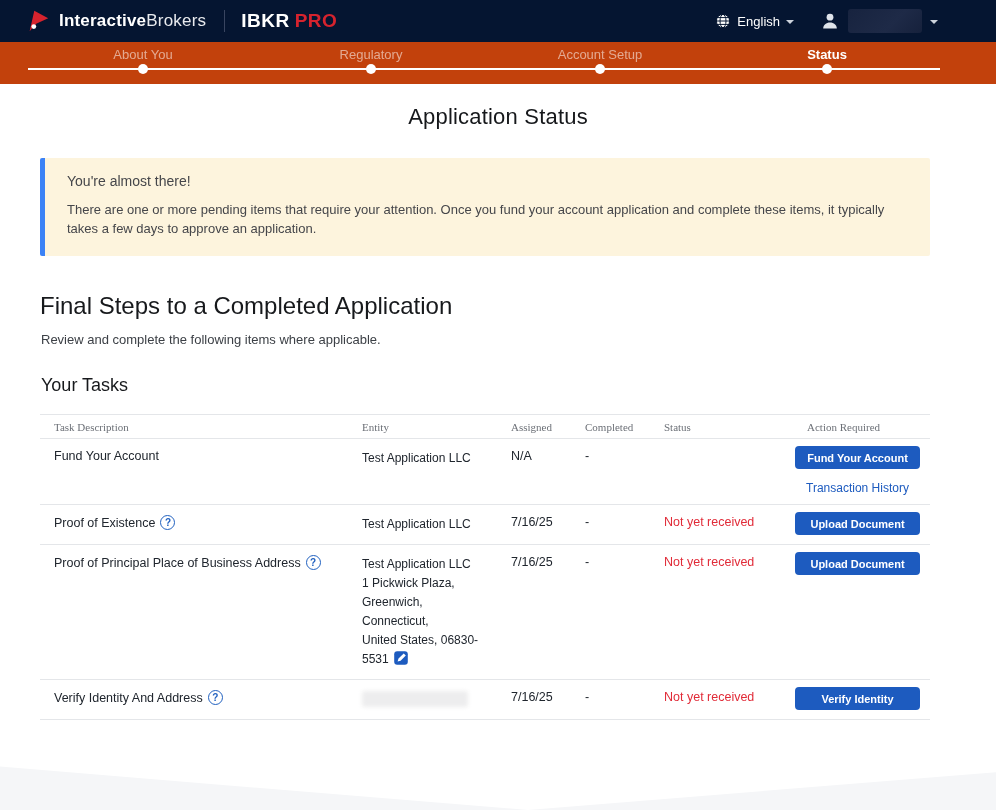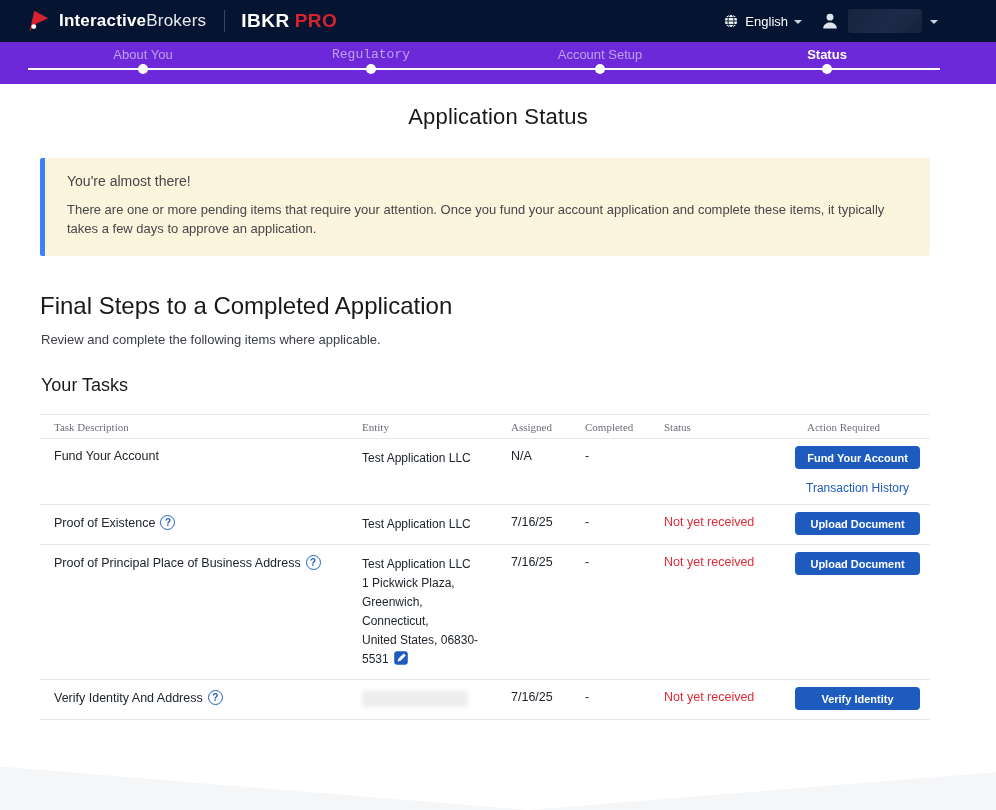--- a/index.html
+++ b/index.html
@@ -20,44 +20,44 @@
   }
   .brand { display:flex; align-items:center; gap:8px; }
   .brand-logo { width:26px; height:26px; }
   .brand-text { font-size:17px; color:#ffffff; letter-spacing:.2px; }
   .brand-text b { font-weight:700; }
   .brand-text span { font-weight:400; color:#e8eaee; }
   .top-divider { width:1px; height:22px; background:#394560; margin:0 16px 0 18px; }
   .product { font-size:19px; font-weight:700; letter-spacing:.5px; }
   .product .ibkr { color:#ffffff; }
   .product .pro { color:#d6232e; margin-left:5px; }
-  .top-right { margin-left:auto; display:flex; align-items:center; gap:18px; padding-right:58px; }
+  .top-right { margin-left:auto; display:flex; align-items:center; gap:26px; padding-right:58px; }
   .lang { display:flex; align-items:center; gap:6px; color:#ffffff; font-size:13px; cursor:pointer; }
   .caret { width:0; height:0; border-left:4px solid transparent; border-right:4px solid transparent; border-top:4px solid #cdd3dd; margin-top:2px; }
   .user { display:flex; align-items:center; gap:8px; cursor:pointer; }
   .user-redacted {
     width:74px; height:24px; border-radius:3px;
     background:linear-gradient(135deg,#17233f,#1e2a47 60%,#16213c);
   }
 
   
   .progress {
-    height:42px; background:#6d28d9; position:relative;
+    height:42px; background:#c2410c; position:relative;
   }
   .progress-line {
     position:absolute; left:28px; right:56px; top:26px; height:2px; background:#ffffff;
   }
   .step { position:absolute; transform:translateX(-50%); text-align:center; width:160px; cursor:pointer; }
   .step-label { font-size:13px; color:rgba(255,255,255,.55); display:block; padding-top:5px; }
   .step.active .step-label { color:#ffffff; font-weight:700; }
   .step-dot {
     width:10px; height:10px; border-radius:50%; background:#ffffff;
     position:absolute; left:50%; transform:translateX(-50%); top:22px;
   }
-  .step1 { left:143px; } .step2 { left:371px;font-family:Liberation Mono, monospace; } .step3 { left:600px; } .step4 { left:827px; }
+  .step1 { left:143px; } .step2 { left:371px; } .step3 { left:600px; } .step4 { left:827px; }
 
   
   .page-title {
     text-align:center; font-size:22px; font-weight:400; color:#16181b;
     margin-top:20px; letter-spacing:.2px;
   }
   .alert {
     width:890px; margin:28px 0 0 40px;
     background:#fdf4dd; border-left:5px solid #3b82f6;
     padding:15px 22px 18px 22px; border-radius:2px;

